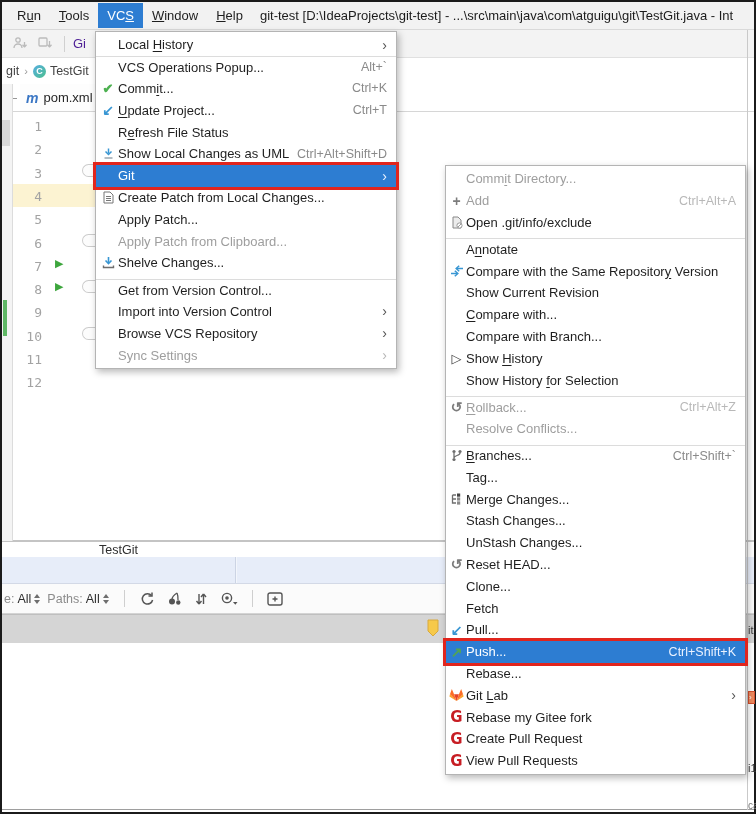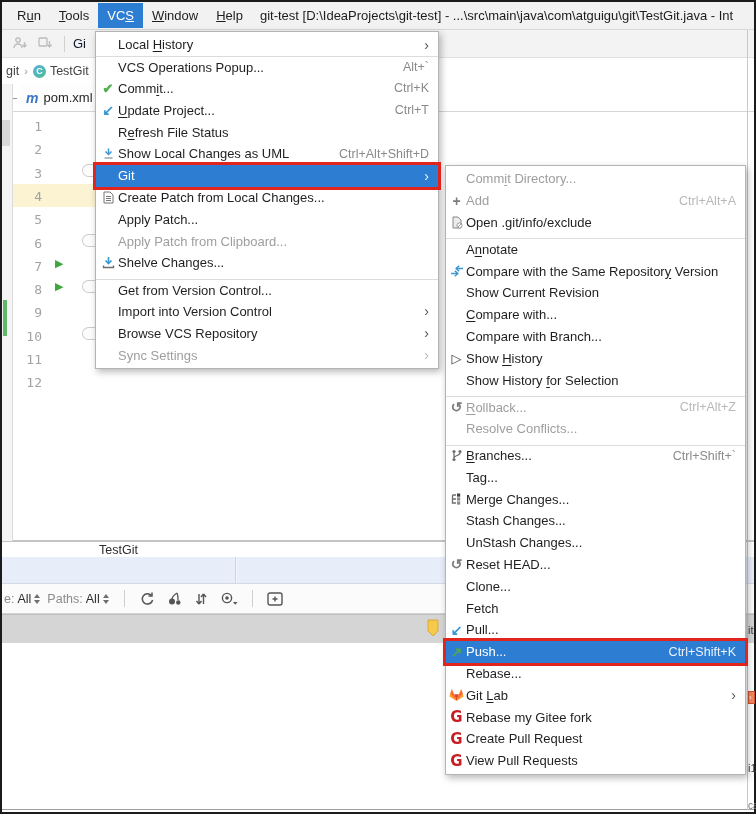--- a/index.html
+++ b/index.html
@@ -12,21 +12,21 @@
              border-bottom: 1px solid #d9d9d9; display: flex; align-items: center; padding-left: 6px;
              font-size: 13px; color: #1e1e1e; z-index: 6; }
   .mb-item { padding: 5px 9px; white-space: nowrap; }
   .mb-item.active { background: #2d7dd2; color: #fff; }
   .mb-title { margin-left: 8px; white-space: nowrap; overflow: hidden; flex: 1; color: #1c1c1c; }
 
   .toolbar { position: absolute; left: 2px; top: 30px; right: 2px; height: 28px; background: #f3f3f3;
              border-bottom: 1px solid #e0e0e0; display: flex; align-items: center; padding-left: 10px; z-index: 1; }
   .tb-ic { margin-right: 9px; opacity: .9; display: inline-flex; }
   .tb-sep { width: 1px; height: 16px; background: #d0d0d0; margin: 0 8px 0 2px; }
-  .tb-txt { font-size: 13px; color: #0f172a; }
+  .tb-txt { font-size: 13px; color: #4c1d95; }
 
   .breadcrumb { position: absolute; left: 2px; top: 58px; right: 2px; height: 26px; background: #fff;
                 display: flex; align-items: center; padding-left: 4px; font-size: 12.5px; color: #444; z-index: 1; }
   .bc-sep { color: #999; margin: 0 5px; font-size: 11px; }
   .class-ic { width: 13px; height: 13px; border-radius: 50%; background: linear-gradient(135deg,#55aee0,#4cbf8f);
               color: #fff; font-size: 9px; font-weight: bold; display: inline-flex; align-items: center;
               justify-content: center; margin-right: 4px; }
 
   .tabbar { position: absolute; left: 2px; top: 84px; right: 2px; height: 28px; background: #fff;
             border-bottom: 1px solid #d6d6d6; z-index: 1; }
@@ -78,21 +78,21 @@
   
   .vline { position: absolute; left: 747px; top: 30px; width: 1px; height: 780px; background: #c9c9c9; z-index: 5; }
   .rfrag { position: absolute; left: 748px; width: 8px; overflow: hidden; white-space: nowrap; z-index: 6;
            font-size: 11px; color: #3a3a3a; }
   .rmark { position: absolute; left: 748px; top: 691px; width: 7px; height: 13px; background: #ef8a5e;
            border: 1px solid #d4502e; z-index: 6; font-size: 8px; color: #fff; line-height: 11px; }
 
   
   .menu { position: absolute; background: #fff; border: 1px solid #b4b4b4; box-shadow: 2px 3px 7px rgba(0,0,0,.28);
           padding: 2px 0; font-size: 13px; color: #1f1f1f; }
-  .vcs-menu { left: 95px; top: 31px; width: 344px; z-index: 20; }
+  .vcs-menu { left: 95px; top: 31px; width: 302px; z-index: 20; }
   .git-menu { left: 445px; top: 165px; width: 301px; z-index: 21; }
   .mi { height: 21.8px; display: flex; align-items: center; padding-right: 9px; cursor: pointer; }
   .mi-icon { width: 20px; display: inline-flex; justify-content: center; align-items: center; flex: none;
              margin-left: 2px; }
   .git-menu .mi-icon { width: 19px; margin-left: 1px; }
   .mi-label { white-space: nowrap; }
   .mi-short { margin-left: auto; color: #8a8a8a; font-size: 12.5px; white-space: nowrap; }
   .mi-arrow { margin-left: auto; color: #555; font-size: 14px; line-height: 1; }
   .mi.disabled { color: #9e9e9e; cursor: default; }
   .mi.disabled .mi-short, .mi.disabled .mi-arrow { color: #b8b8b8; }

